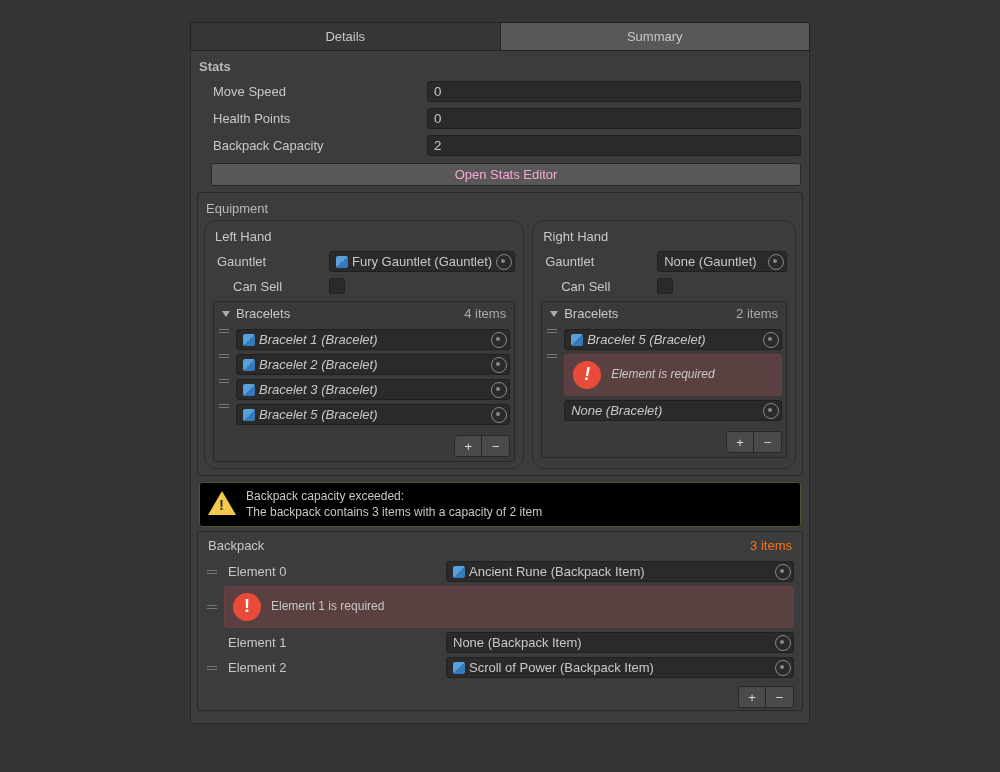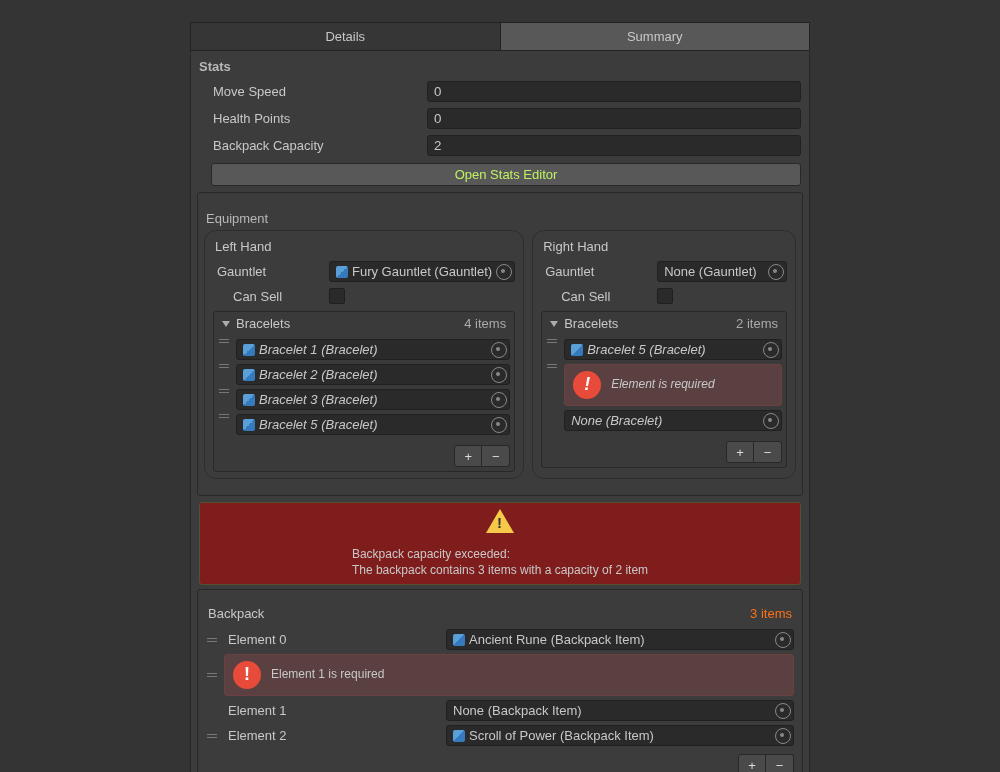--- a/index.html
+++ b/index.html
@@ -16,23 +16,23 @@
   .section-title { font-weight: bold; color: #b8b8b8; padding: 8px 8px 4px 8px; }
   .section-title.lt { font-weight: normal; }
 
   .row { display: flex; align-items: center; padding: 3px 8px; }
   .row .label { flex: 0 0 228px; padding-left: 14px; }
   .row.indent .label { padding-left: 28px; }
   .row .field { flex: 1; }
 
   .num-input, .obj-field { width: 100%; background: #2a2a2a; border: 1px solid #202020; border-radius: 3px; color: #c8c8c8; padding: 2px 6px; height: 21px; }
 
-  .btn-wide { display: block; width: calc(100% - 28px); margin: 4px 8px 6px 20px; background: #585858; border: 1px solid #282828; border-radius: 3px; color: #bef264; text-align: center; padding: 3px 0; cursor:pointer; }
-
-  .sub-panel { background: #3c3c3c; border: 1px solid #282828; border-radius: 3px; margin: 4px 6px 6px 6px; padding: 10px 0; }
+  .btn-wide { display: block; width: calc(100% - 28px); margin: 4px 8px 6px 20px; background: #585858; border: 1px solid #282828; border-radius: 3px; color: #f9a8d4; text-align: center; padding: 3px 0; cursor:pointer; }
+
+  .sub-panel { background: #3c3c3c; border: 1px solid #282828; border-radius: 3px; margin: 4px 6px 6px 6px; padding: 0 0; }
 
   .hands { display: flex; gap: 8px; padding: 0 6px 6px 6px; }
   .hand { flex: 1; background: #3c3c3c; border: 1px solid #2d2d2d; border-radius: 12px; padding: 4px 4px 6px 4px; }
   .hand-title { padding: 4px 6px; }
 
   .hand .row { padding: 3px 4px; }
   .hand .row .label { flex: 0 0 116px; padding-left: 4px; }
   .hand .row.indent .label { padding-left: 20px; }
 
   .obj-field { display: flex; align-items: center; gap: 4px; position: relative; padding-right: 22px; overflow: hidden; white-space: nowrap; }
@@ -54,21 +54,21 @@
   .drag-handle { width:12px; display:flex; flex-direction:column; gap:2px; align-items:center; }
   .drag-handle span { width:10px; height:1px; background:#777; }
   .list-item .obj-field { flex:1; }
 
   .list-footer { display:flex; justify-content:flex-end; padding:4px; gap:0; }
   .sq-btn { width:28px; height:22px; background:#4a4a4a; border:1px solid #282828; color:#ddd; display:flex; align-items:center; justify-content:center; cursor:pointer; }
   .sq-btn:first-child { border-radius:3px 0 0 3px; }
   .sq-btn:last-child { border-radius:0 3px 3px 0; border-left:none; }
 
   .msg { display:flex; align-items:center; gap:10px; border-radius:3px; padding:6px 8px; margin:2px 4px; }
-  .msg.warn { background:#7f1d1d; border:1px solid #555030;flex-direction:column; }
+  .msg.warn { background:#000000; border:1px solid #555030; }
   .msg.err { background:#5a4040; border:1px solid #6a4040; }
   .msg-icon { width:28px; height:28px; flex:0 0 28px; position:relative; }
   .warn-icon { width:0; height:0; border-left:14px solid transparent; border-right:14px solid transparent; border-bottom:24px solid #f7c948; position:relative; }
   .warn-icon::after { content:"!"; position:absolute; left:-3px; top:5px; color:#333; font-weight:bold; font-size:15px; }
   .err-icon { width:28px; height:28px; border-radius:50%; background:#e84b3a; position:relative; }
   .err-icon::after { content:"!"; position:absolute; left:0; right:0; top:3px; text-align:center; color:#fff; font-weight:bold; font-size:18px; }
   .msg-text { font-size:12px; line-height:1.3; }
 
   .backpack-header { display:flex; padding:6px 10px; }
   .backpack-header .title { flex:1; }

